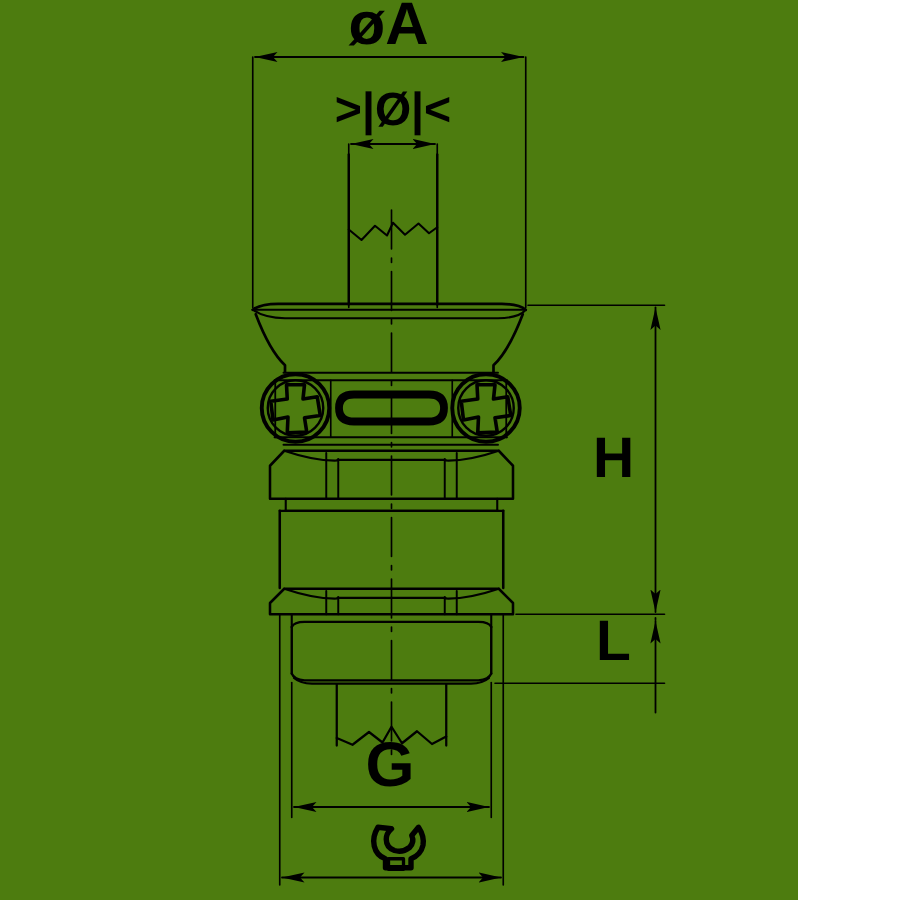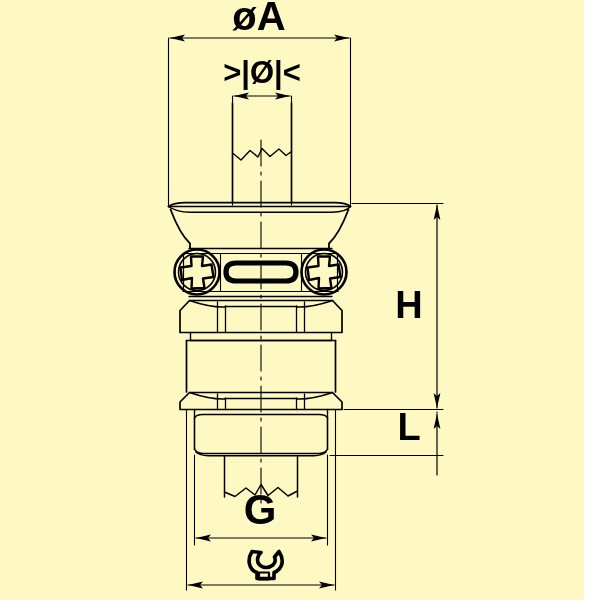--- a/index.html
+++ b/index.html
@@ -1,21 +1,21 @@
 <!DOCTYPE html>
 <html><head>
 <meta charset="utf-8">
 <style>
   html,body{margin:0;padding:0;background:#ffffff;}
   body{
     width:600px;height:600px;overflow:hidden;
     font-family:"Liberation Sans", sans-serif;
     color:#000000;
   }
-  #stage{position:relative;width:584px;height:600px;background:#fef9c3;}
+  #stage{position:relative;width:532px;height:600px;background:#4d7c0f;}
   svg{display:block;}
   .dimtext{
     font-family:"Liberation Sans", sans-serif;
     font-weight:bold;
     fill:#000000;
     dominant-baseline:middle;
   }
 </style>
 </head>
 <body>

